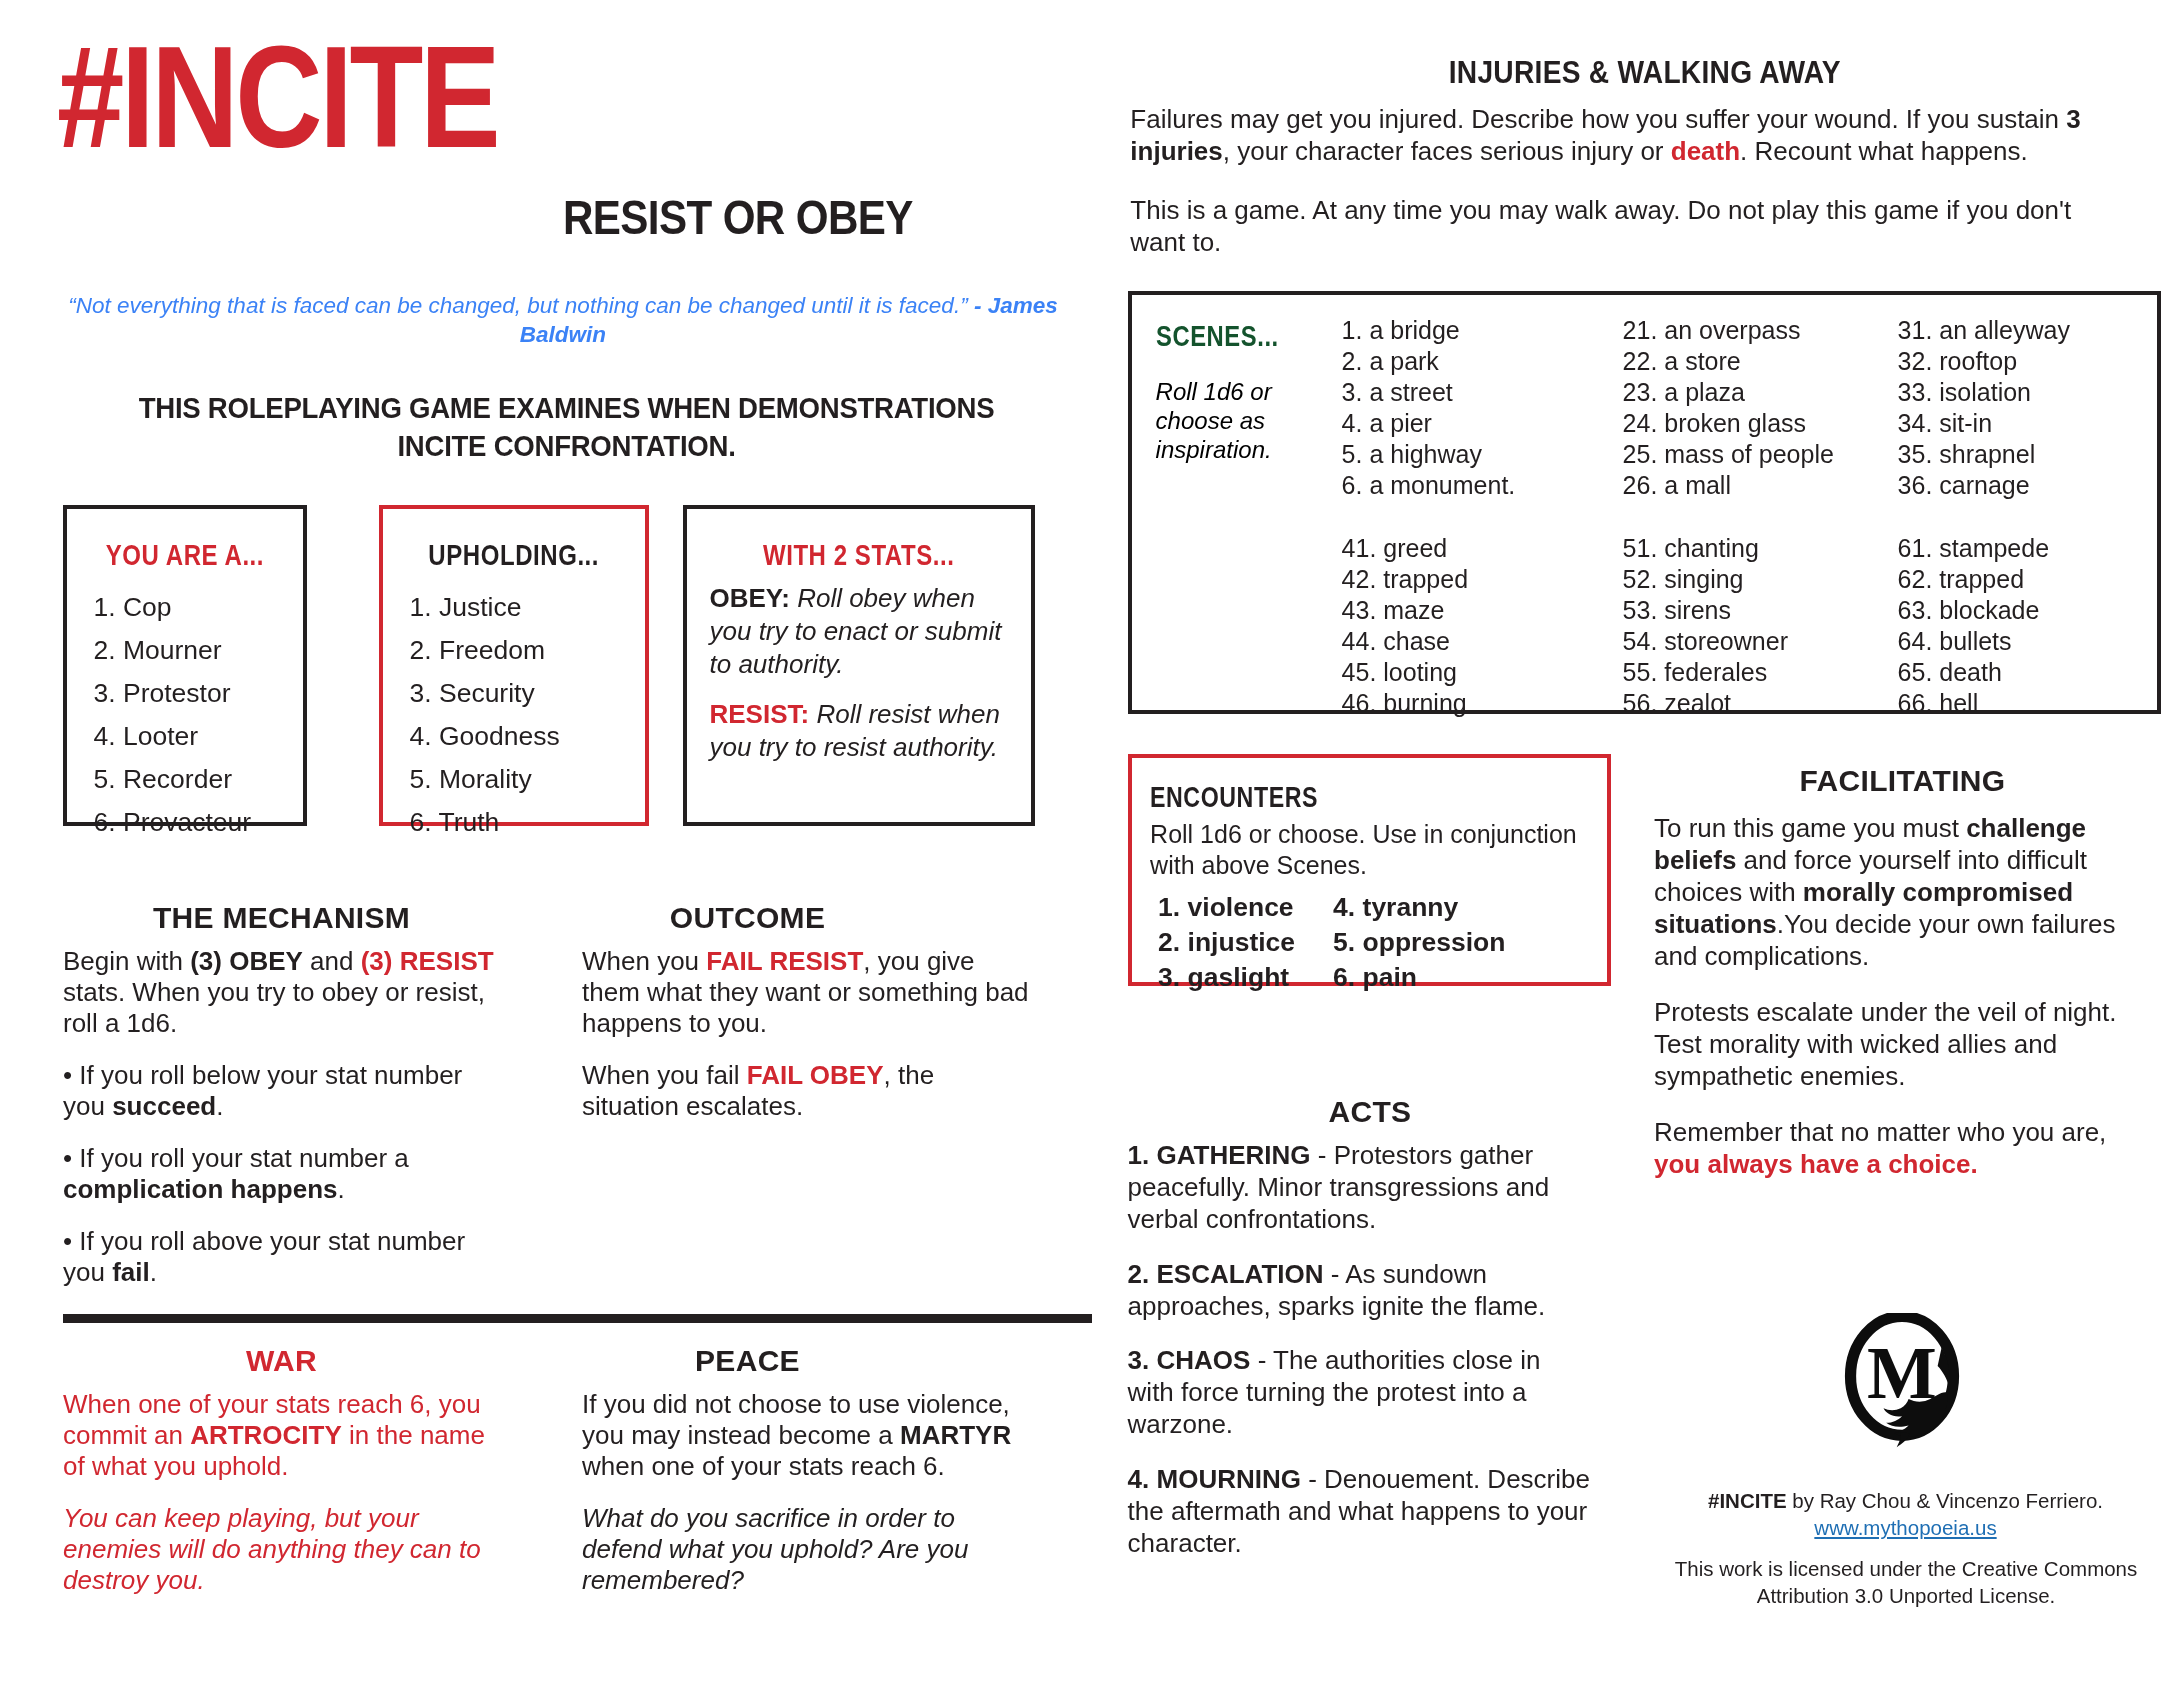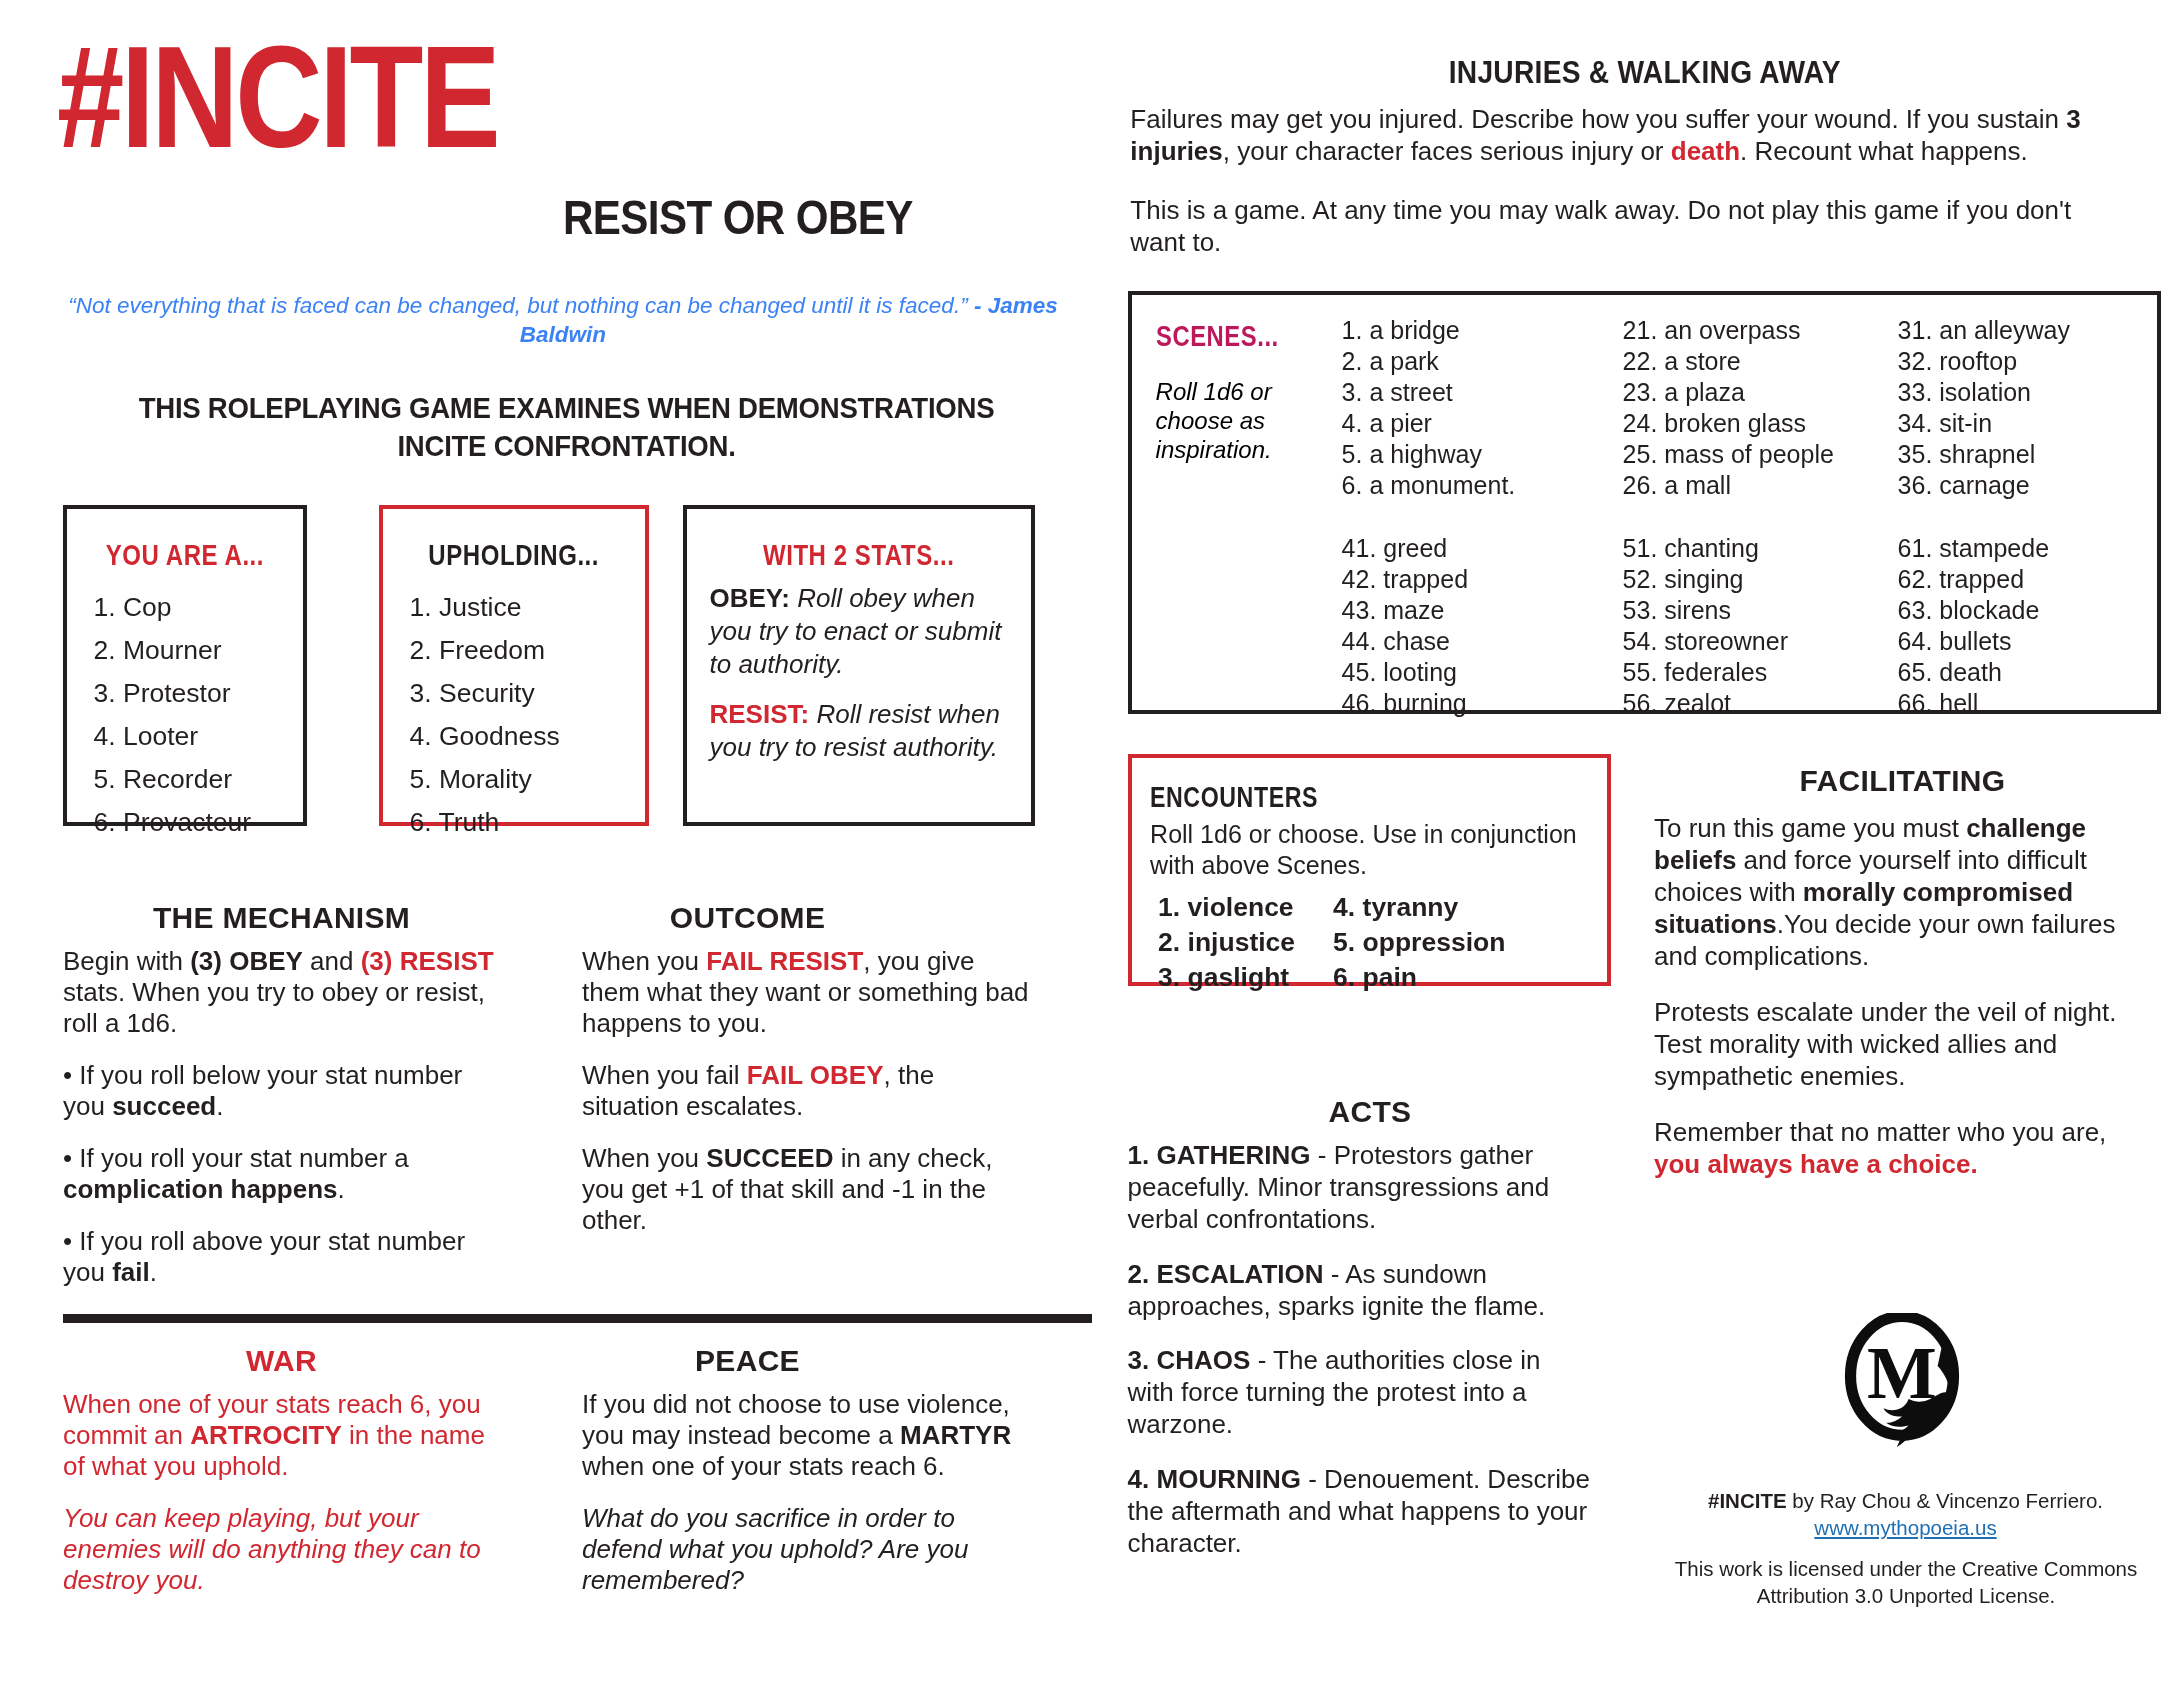--- a/index.html
+++ b/index.html
@@ -96,21 +96,21 @@
 
   
   #scenes-box{
     position:absolute;left:2.6px;top:291px;width:1033px;height:423px;
     box-sizing:border-box;border:4.6px solid #231f20;background:#fff;
   }
   #scenes-label{
     position:absolute;left:24px;top:25px;width:165px;
   }
   #scenes-label .t{
-    font-size:29px;font-weight:bold;color:#be185d;letter-spacing:0.7px;
+    font-size:29px;font-weight:bold;color:#14532d;letter-spacing:0.7px;
   }
   #scenes-label .t span{display:inline-block;transform:scaleX(.82);transform-origin:left top;}
   #scenes-label .s{
     margin-top:24px;font-size:24px;line-height:29px;font-style:italic;color:#000000;
   }
   .scol{position:absolute;top:20px;font-size:25px;line-height:31px;}
   .scol .grp{margin-bottom:32px;}
   #sc1{left:210px;}
   #sc2{left:491px;}
   #sc3{left:766px;}
@@ -208,21 +208,20 @@
     <p><span>Begin with </span><b>(3) OBEY</b><span> and </span><b class="red">(3) RESIST</b><span> stats. When you try to obey or resist, roll a 1d6.</span></p>
     <p><span>• If you roll below your stat number you </span><b>succeed</b><span>.</span></p>
     <p><span>• If you roll your stat number a </span><b>complication happens</b><span>.</span></p>
     <p><span>• If you roll above your stat number you </span><b>fail</b><span>.</span></p>
   </div>
 
   <div class="colhead" id="out-head">OUTCOME</div>
   <div class="colbody" id="out-body">
     <p><span>When you </span><b class="red">FAIL RESIST</b><span>, you give them what they want or something bad happens to you.</span></p>
     <p><span>When you fail </span><b class="red">FAIL OBEY</b><span>, the situation escalates.</span></p>
-    <p><span>When you </span><b>SUCCEED</b><span> in any check, you get +1 of that skill and -1 in the other.</span></p>
   </div>
 
   <div id="rule"></div>
 
   <div class="colhead" id="war-head">WAR</div>
   <div class="colbody" id="war-body">
     <p><span>When one of your stats reach 6, you commit an </span><b>ARTROCITY</b><span> in the name of what you uphold.</span></p>
     <p class="i">You can keep playing, but your enemies will do anything they can to destroy you.</p>
   </div>
 

